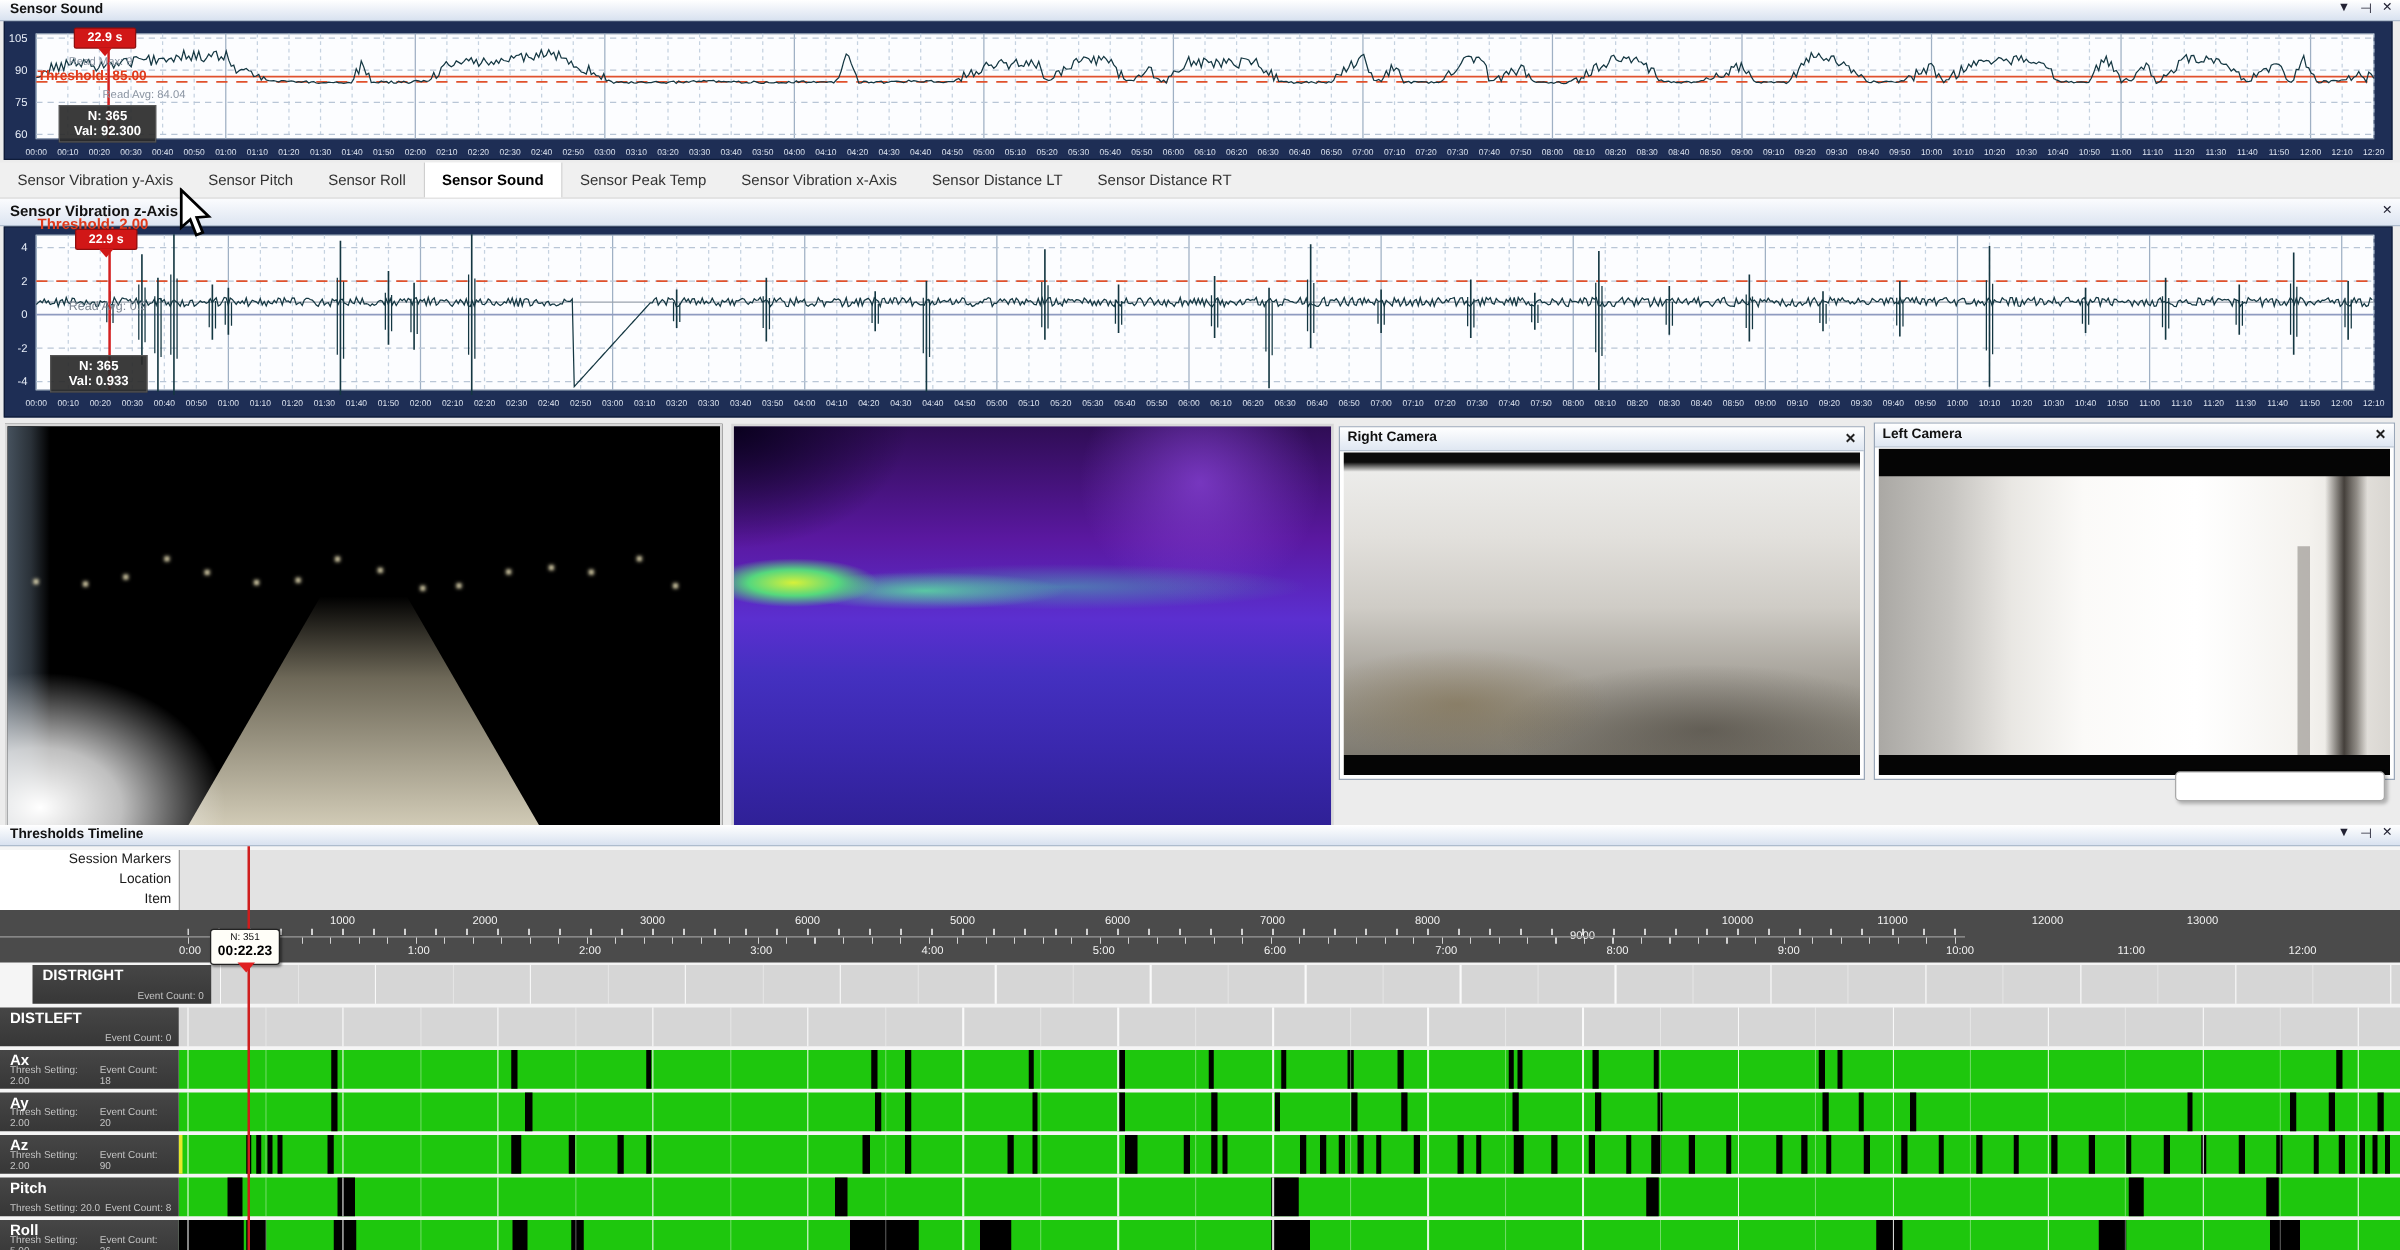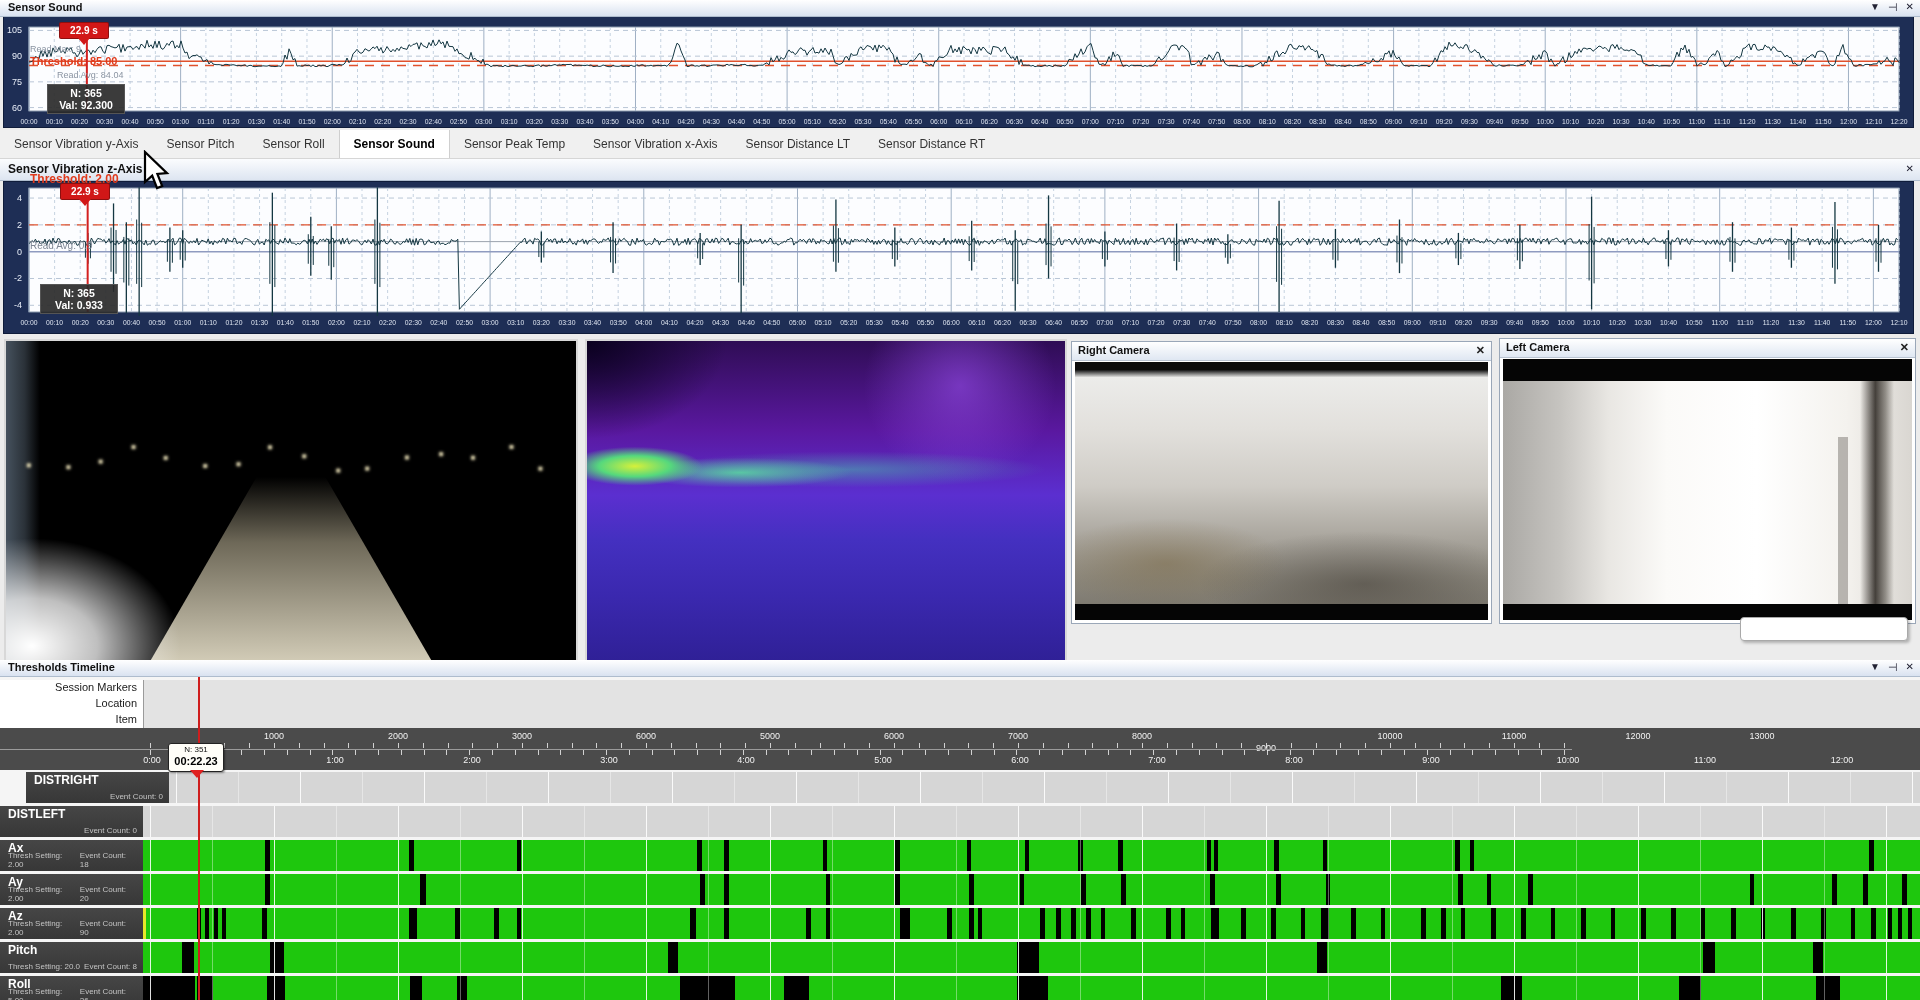--- a/index.html
+++ b/index.html
@@ -22,21 +22,21 @@
   .red-tip{position:absolute;background:#d11717;color:#fff;font-weight:bold;font-size:10px;
     text-align:center;line-height:15px;border-radius:1px;z-index:8;box-shadow:0 0 0 1px #8d0f0f;}
   .red-tri{position:absolute;width:0;height:0;border-left:6px solid transparent;
     border-right:6px solid transparent;border-top:7px solid #d11717;z-index:8;}
   .dark-tip{position:absolute;background:rgba(42,42,42,.92);color:#fff;font-size:10px;
     text-align:center;padding:2px 6px;z-index:8;border:1px solid #555;}
   .dark-tip b{font-size:10.5px;}
 
   
   .lbl-threshold{position:absolute;color:#e03a1c;font-weight:bold;z-index:6;}
-  .lbl-gray{position:absolute;color:#8a94a2;font-size:9px;z-index:5;}
+  .lbl-gray{position:absolute;color:#8a94a2;font-size:9px;z-index:5;padding-left:25px;}
 
   
   #tabbar{position:absolute;left:0;top:130px;width:1920px;height:28px;background:#f0f0f0;
     border-bottom:1px solid #d6d6d6;display:flex;align-items:stretch;z-index:4;}
   .tab{padding:0 14px;font-size:12px;color:#333;display:flex;align-items:center;cursor:default;}
   .tab.active{background:#fff;color:#000;font-weight:bold;border-left:1px solid #cfcfcf;border-right:1px solid #cfcfcf;}
 
   
   .cam{position:absolute;overflow:hidden;}
   #cam-night{left:4px;top:339px;width:570px;height:323px;background:#000;border:2px solid #d8d8d8;}
@@ -654,21 +654,21 @@
         </div>
         <div class="tl-hrow" style="top: 35px;">
           <div class="htrack"></div>
           <span class="hlab">Item</span>
         </div>
       </div>
     <div id="tl-ruler">
         <div class="rsub" style="top: 0px;">
           <span class="rlab" style="top: 5px;">Sample #</span>
           <span class="rtick-lab" style="left: 274px; top: 3px;">1000</span>
-          <span class="rtick-lab" style="left: 398px; top: 3px;">2000</span>
+          <span class="rtick-lab" style="left: 388px; top: 3px;">2000</span>
           <span class="rtick-lab" style="left: 522px; top: 3px;">3000</span>
           <span class="rtick-lab" style="left: 646px; top: 3px;">6000</span>
           <span class="rtick-lab" style="left: 770px; top: 3px;">5000</span>
           <span class="rtick-lab" style="left: 894px; top: 3px;">6000</span>
           <span class="rtick-lab" style="left: 1018px; top: 3px;">7000</span>
           <span class="rtick-lab" style="left: 1142px; top: 3px;">8000</span>
           <span class="rtick-lab" style="left: 1266px; top: 3px; margin-top: 12px;">9000</span>
           <span class="rtick-lab" style="left: 1390px; top: 3px;">10000</span>
           <span class="rtick-lab" style="left: 1514px; top: 3px;">11000</span>
           <span class="rtick-lab" style="left: 1638px; top: 3px;">12000</span>

